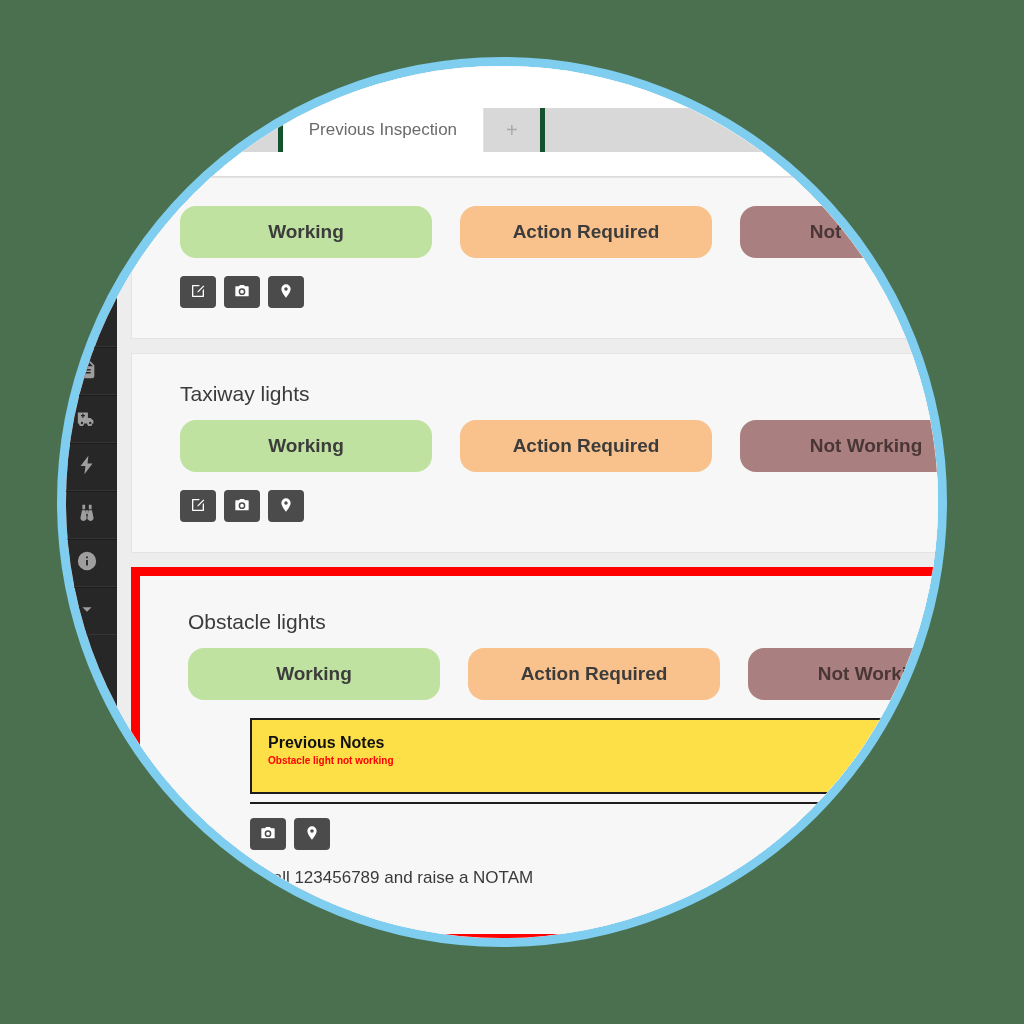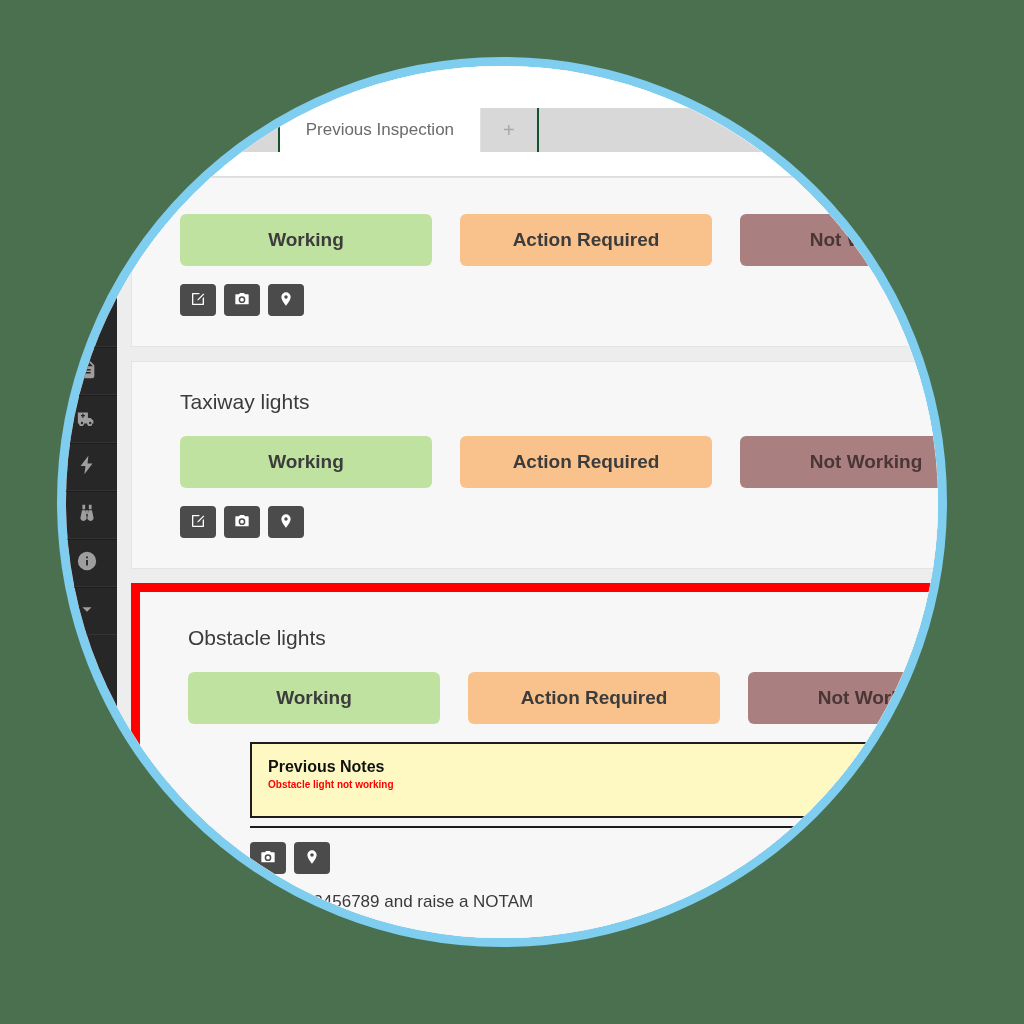--- a/index.html
+++ b/index.html
@@ -107,21 +107,21 @@
   }
   .tab {
     display: flex;
     align-items: center;
     justify-content: center;
     font-size: 17px;
     color: #b6b6b6;
     background: #d8d8d8;
     padding: 0 26px;
     white-space: nowrap;
-    border-right: 2px solid #14532d;
+    border-right: 5px solid #14532d;
   }
   .tab.active {
     background: #ffffff;
     color: #6b6b6b;
     border-right: 1px solid #e2e2e2;
   }
   .tab.plus { color: #a9a9a9; padding: 0 22px; font-size: 20px; }
 
   
   #content {
@@ -150,31 +150,30 @@
     margin-bottom: 14px;
   }
 
   .status-row {
     display: flex;
     gap: 28px;
   }
   .status-btn {
     width: 252px;
     height: 52px;
-    border-radius: 6px;
+    border-radius: 16px;
     display: flex;
     align-items: center;
     justify-content: center;
     font-size: 19px;
     font-weight: bold;
     color: #3c3c3c;
     border: none;
     font-family: "Liberation Sans", sans-serif;
     flex: 0 0 auto;
-    margin-top: 8px;
   }
   .status-btn.working        { background: #bfe2a0; }
   .status-btn.action         { background: #f9c18b; text-align: right; }
   .status-btn.notworking     { background: #a9807f; color: #4a3636; }
 
   .icon-row {
     display: flex;
     gap: 8px;
     margin-top: 18px;
   }
@@ -190,21 +189,21 @@
   }
   .icon-btn svg { width: 16px; height: 16px; fill: #ffffff; }
 
   
   #notes-block {
     margin: 18px 14px 0 62px;
     background: #f7f7f7;
   }
   #notes-field {
     border: 2px solid #1d1d1d;
-    background: #fef9c3;
+    background: #fde047;
     padding: 12px 16px 10px 16px;
     min-height: 76px;
     margin-top: 17px;
   }
   .notes-label {
     font-size: 16px;
     font-weight: bold;
     color: #111111;
     line-height: 1.35;
   }

